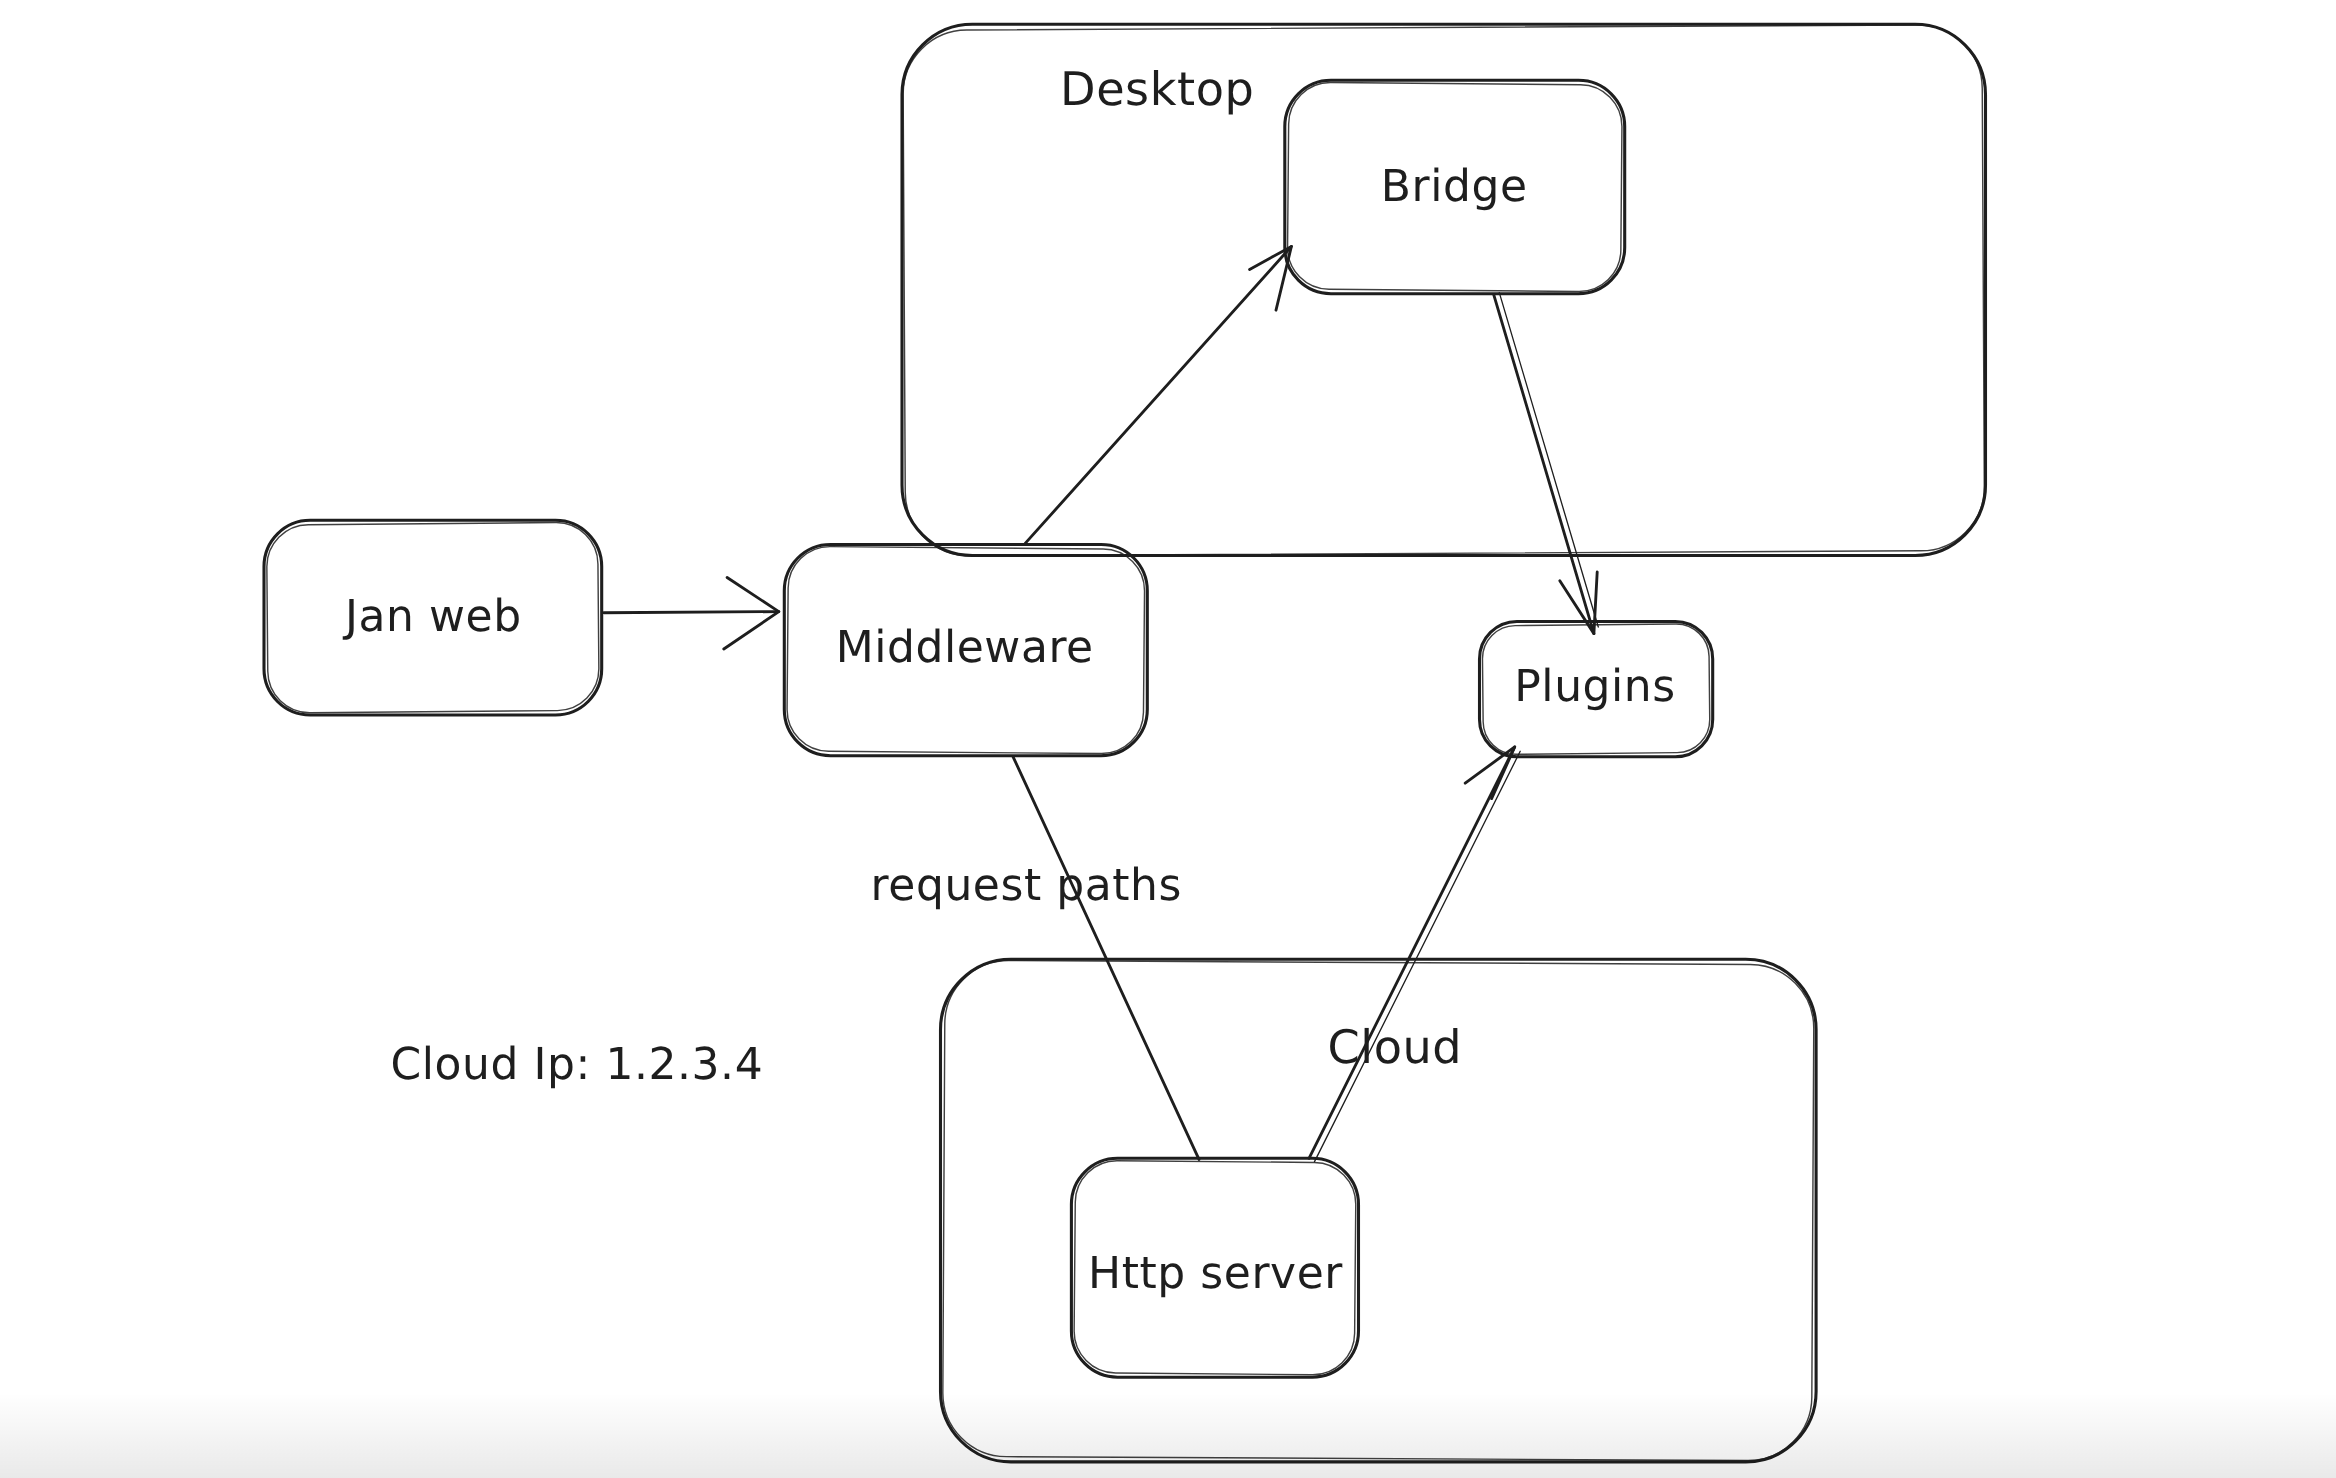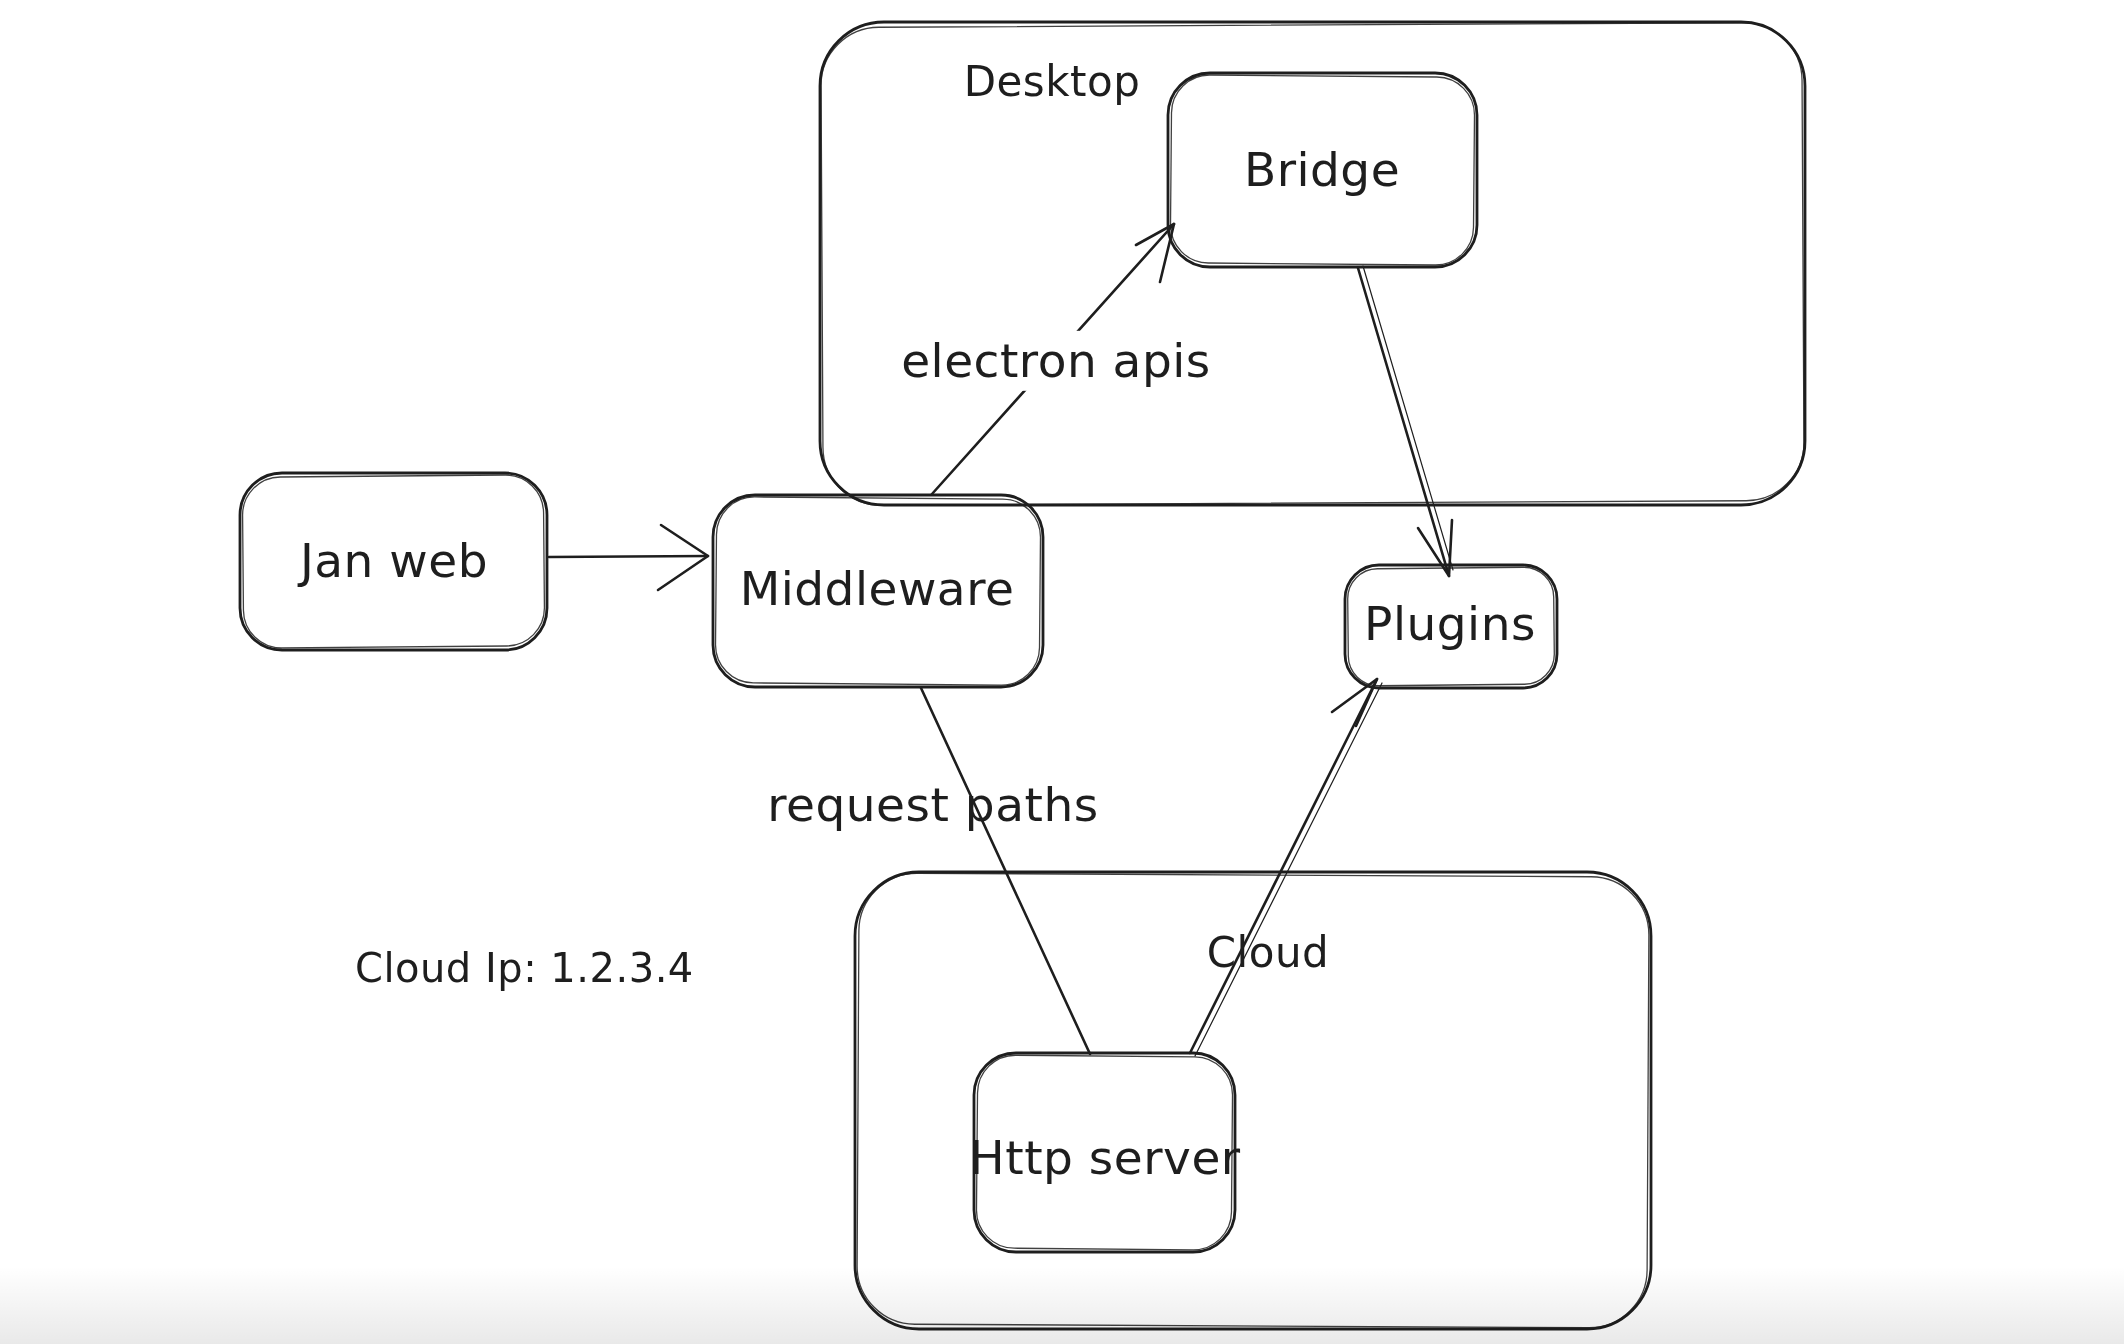--- a/index.html
+++ b/index.html
@@ -47,21 +47,21 @@
   .edge-thin {
     fill: none;
     stroke: #1e1e1e;
     stroke-width: 1.2;
     stroke-linecap: round;
   }
   .lbl {
     position: absolute;
     transform: translate(-50%, -50%);
     white-space: nowrap;
-    font-size: 47px;
+    font-size: 40px;
     letter-spacing: 0.5px;
     color: #1e1e1e;
     line-height: 1.2;
   }
   .container-lbl {
     font-size: 42px;
     text-align: center;
   }
   .edge-lbl-bg {
     background: #ffffff;
@@ -143,21 +143,20 @@
 
   <div class="lbl container-lbl" style="left:1052px; top:82px;">Desktop</div>
   <div class="lbl container-lbl" style="left:1268px; top:953px;">Cloud</div>
 
   <div class="lbl" style="left:394px; top:561px;">Jan web</div>
   <div class="lbl" style="left:877px; top:589px;text-align:center;">Middleware</div>
   <div class="lbl" style="left:1322px; top:170px;">Bridge</div>
   <div class="lbl" style="left:1450px; top:624px;">Plugins</div>
   <div class="lbl" style="left:1105px; top:1158px;">Http server</div>
 
-  <div class="lbl edge-lbl-bg" style="left:1056px; top:361px;">electron apis</div>
   <div class="lbl" style="left:893px; top:805px;margin-left:40px;">request paths</div>
 
   <div class="annotation-block">
     <div>Cloud Ip: 1.2.3.4</div>
   </div>
 
   <div id="bottom-shade"></div>
 </div>
 
 </body></html>

